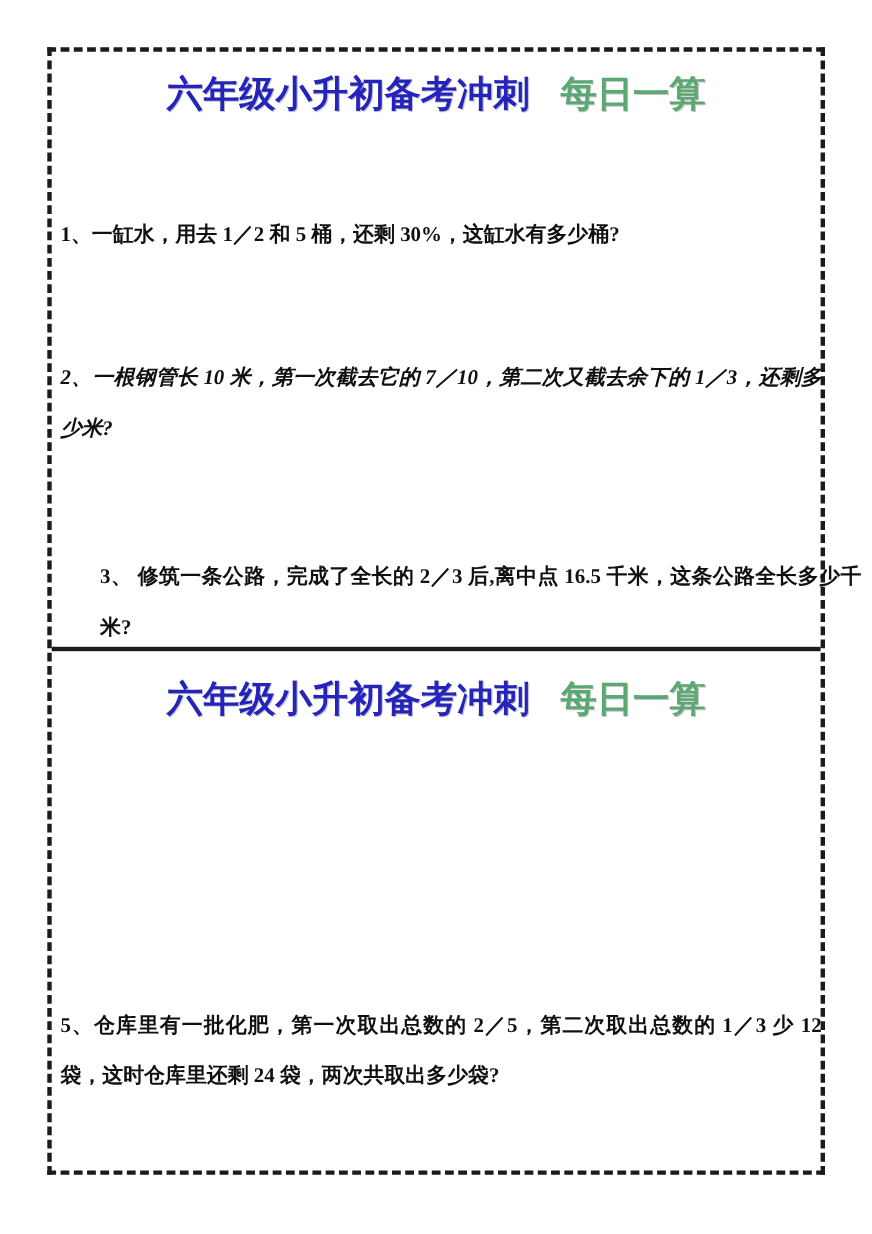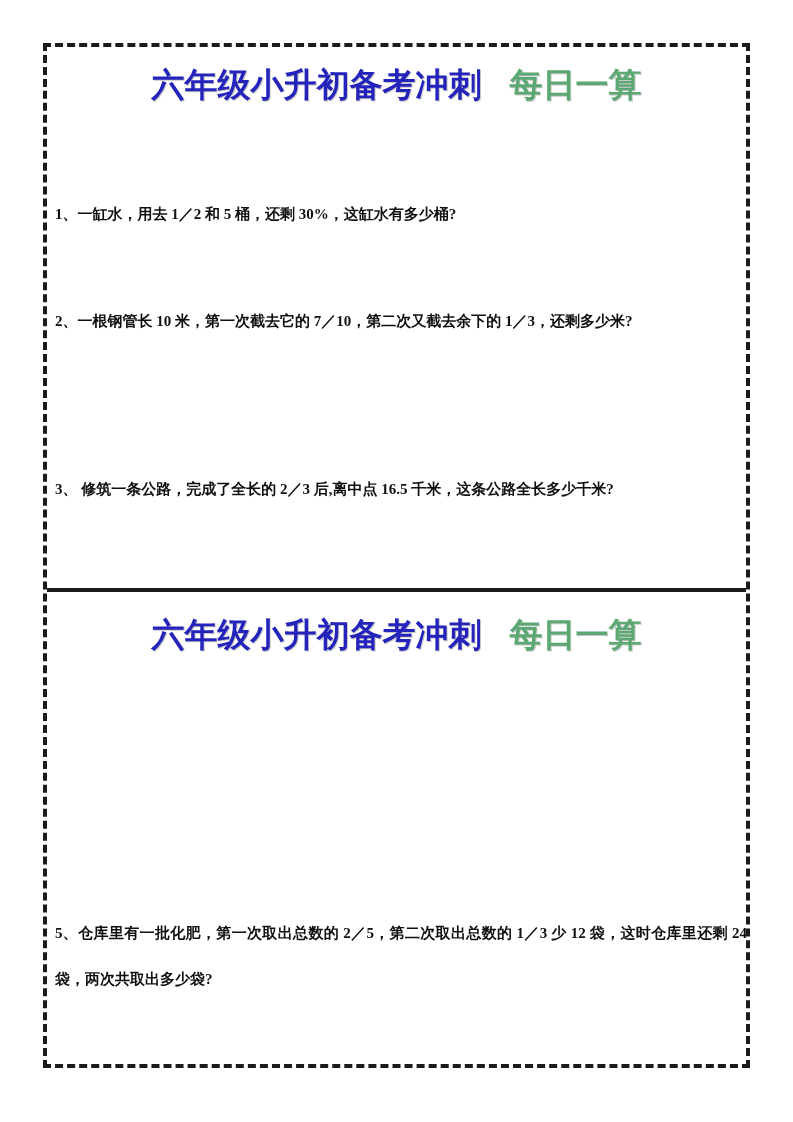--- a/index.html
+++ b/index.html
@@ -57,27 +57,27 @@
     font-weight: 700;
     font-size: 21px;
     line-height: 46px;
   }
   .prob {
     position: absolute;
     left: 55px;
     width: 692px;
     margin: 0;
     font-weight: 700;
-    font-size: 15px;
+    font-size: 19px;
     line-height: 46px;
     text-align: justify;
   }
   .prob-1 { top: 191px; }
-  .prob-2 { top: 298px; }
-  .prob-3 { top: 466px; }
+  .prob-2 { top: 321px; font-style: italic; }
+  .prob-3 { top: 502px; margin-left: 36px; }
   .prob-4 { top: 745px; }
   .prob-5 { top: 910px; }
 </style>
 </head>
 <body>
 
 <div class="page">
   <div class="border-box"></div>
   <div class="divider"></div>
 

